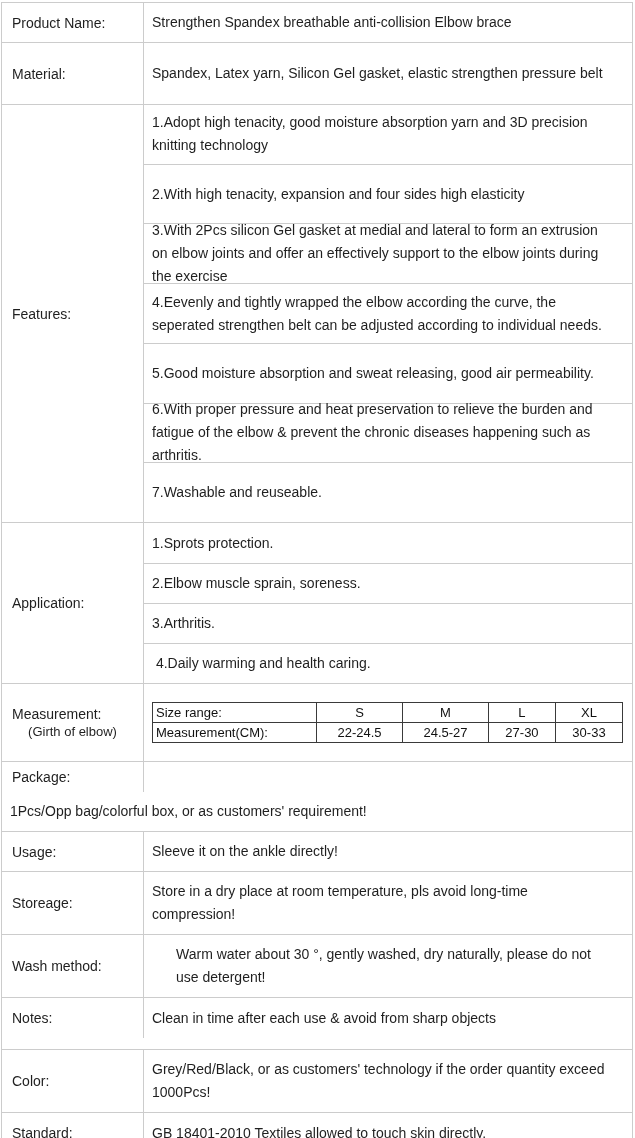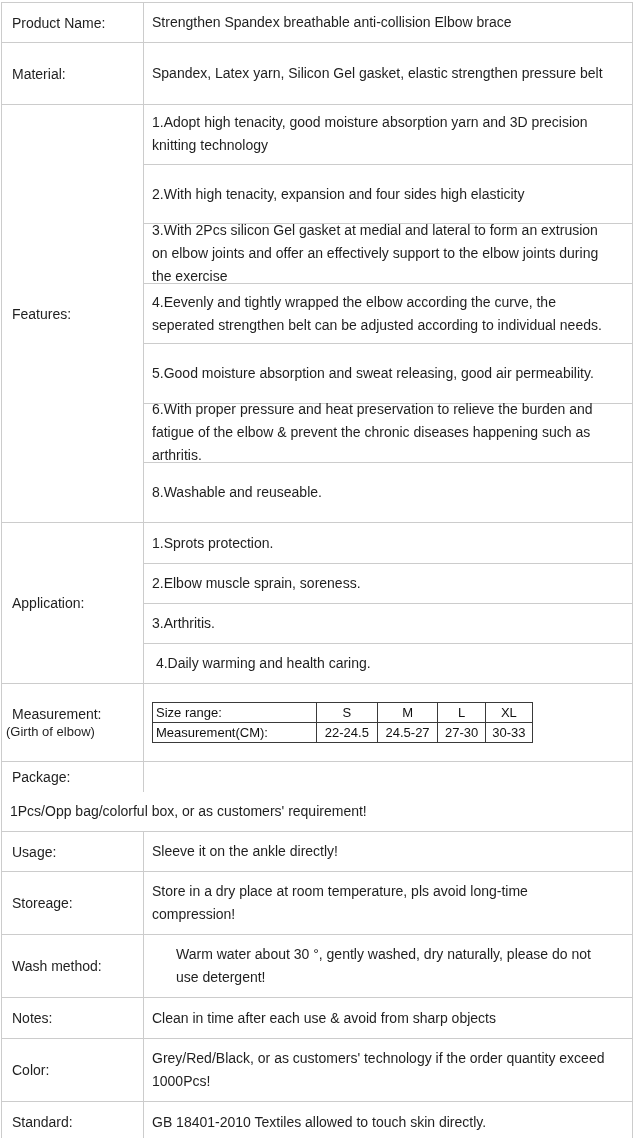--- a/index.html
+++ b/index.html
@@ -28,20 +28,21 @@
     display: flex;
     flex-direction: column;
     justify-content: center;
     padding: 6px 4px 6px 10px;
     line-height: 18px;
   }
   .label-cell .sublabel {
     font-size: 13px;
     padding-left: 0;
     margin-left: -6px;
+    text-align: center;
   }
   .value-cell {
     flex: 1;
     display: flex;
     flex-direction: column;
     justify-content: center;
     padding: 8px 24px 8px 8px;
     line-height: 23px;
     white-space: pre-wrap;
   }
@@ -60,26 +61,26 @@
   .subrow:first-child { border-top: none; }
   .h-product { min-height: 38px; }
   .h-material { min-height: 62px; }
   .h-measure { min-height: 78px; }
   .h-app { min-height: 40px; }
   .h-pkg { min-height: 40px; flex-direction: column; }
   .h-usage { min-height: 40px; }
   .h-store { min-height: 62px; }
   .h-wash { min-height: 57px; gap: 24px; }
   .h-notes { min-height: 41px; }
-  .h-color { min-height: 61px; }
+  .h-color { min-height: 61px; margin-top: 11px; }
   .h-std { min-height: 41px; }
 
   table.size-table {
     border-collapse: collapse;
-    width: 381px;
+    width: 471px;
     font-size: 13px;
     color: #111111;
     background: #ffffff;
   }
   table.size-table td {
     border: 1px solid #3a3a3a;
     height: 20px;
     text-align: center;
     padding: 0 2px;
     line-height: 18px;
@@ -108,21 +109,21 @@
 
   <div class="row">
     <div class="label-cell">Features:</div>
     <div class="subrows">
       <div class="subrow">1.Adopt high tenacity, good moisture absorption yarn and 3D precision knitting technology</div>
       <div class="subrow">2.With high tenacity, expansion and four sides high elasticity</div>
       <div class="subrow">3.With 2Pcs silicon Gel gasket at medial and lateral to form an extrusion on elbow joints and offer an effectively support to the elbow joints during the exercise</div>
       <div class="subrow">4.Eevenly and tightly wrapped the elbow according the curve, the seperated strengthen belt can be adjusted according to individual needs.</div>
       <div class="subrow">5.Good moisture absorption and sweat releasing, good air permeability.</div>
       <div class="subrow">6.With proper pressure and heat preservation to relieve the burden and fatigue of the elbow &amp; prevent the chronic diseases happening such as arthritis.</div>
-      <div class="subrow">8.Washable and reuseable.</div>
+      <div class="subrow">7.Washable and reuseable.</div>
     </div>
   </div>
 
   <div class="row">
     <div class="label-cell">Application:</div>
     <div class="subrows">
       <div class="subrow h-app">1.Sprots protection.</div>
       <div class="subrow h-app">2.Elbow muscle sprain, soreness.</div>
       <div class="subrow h-app">3.Arthritis.</div>
       <div class="subrow h-app"> 4.Daily warming and health caring.</div>

